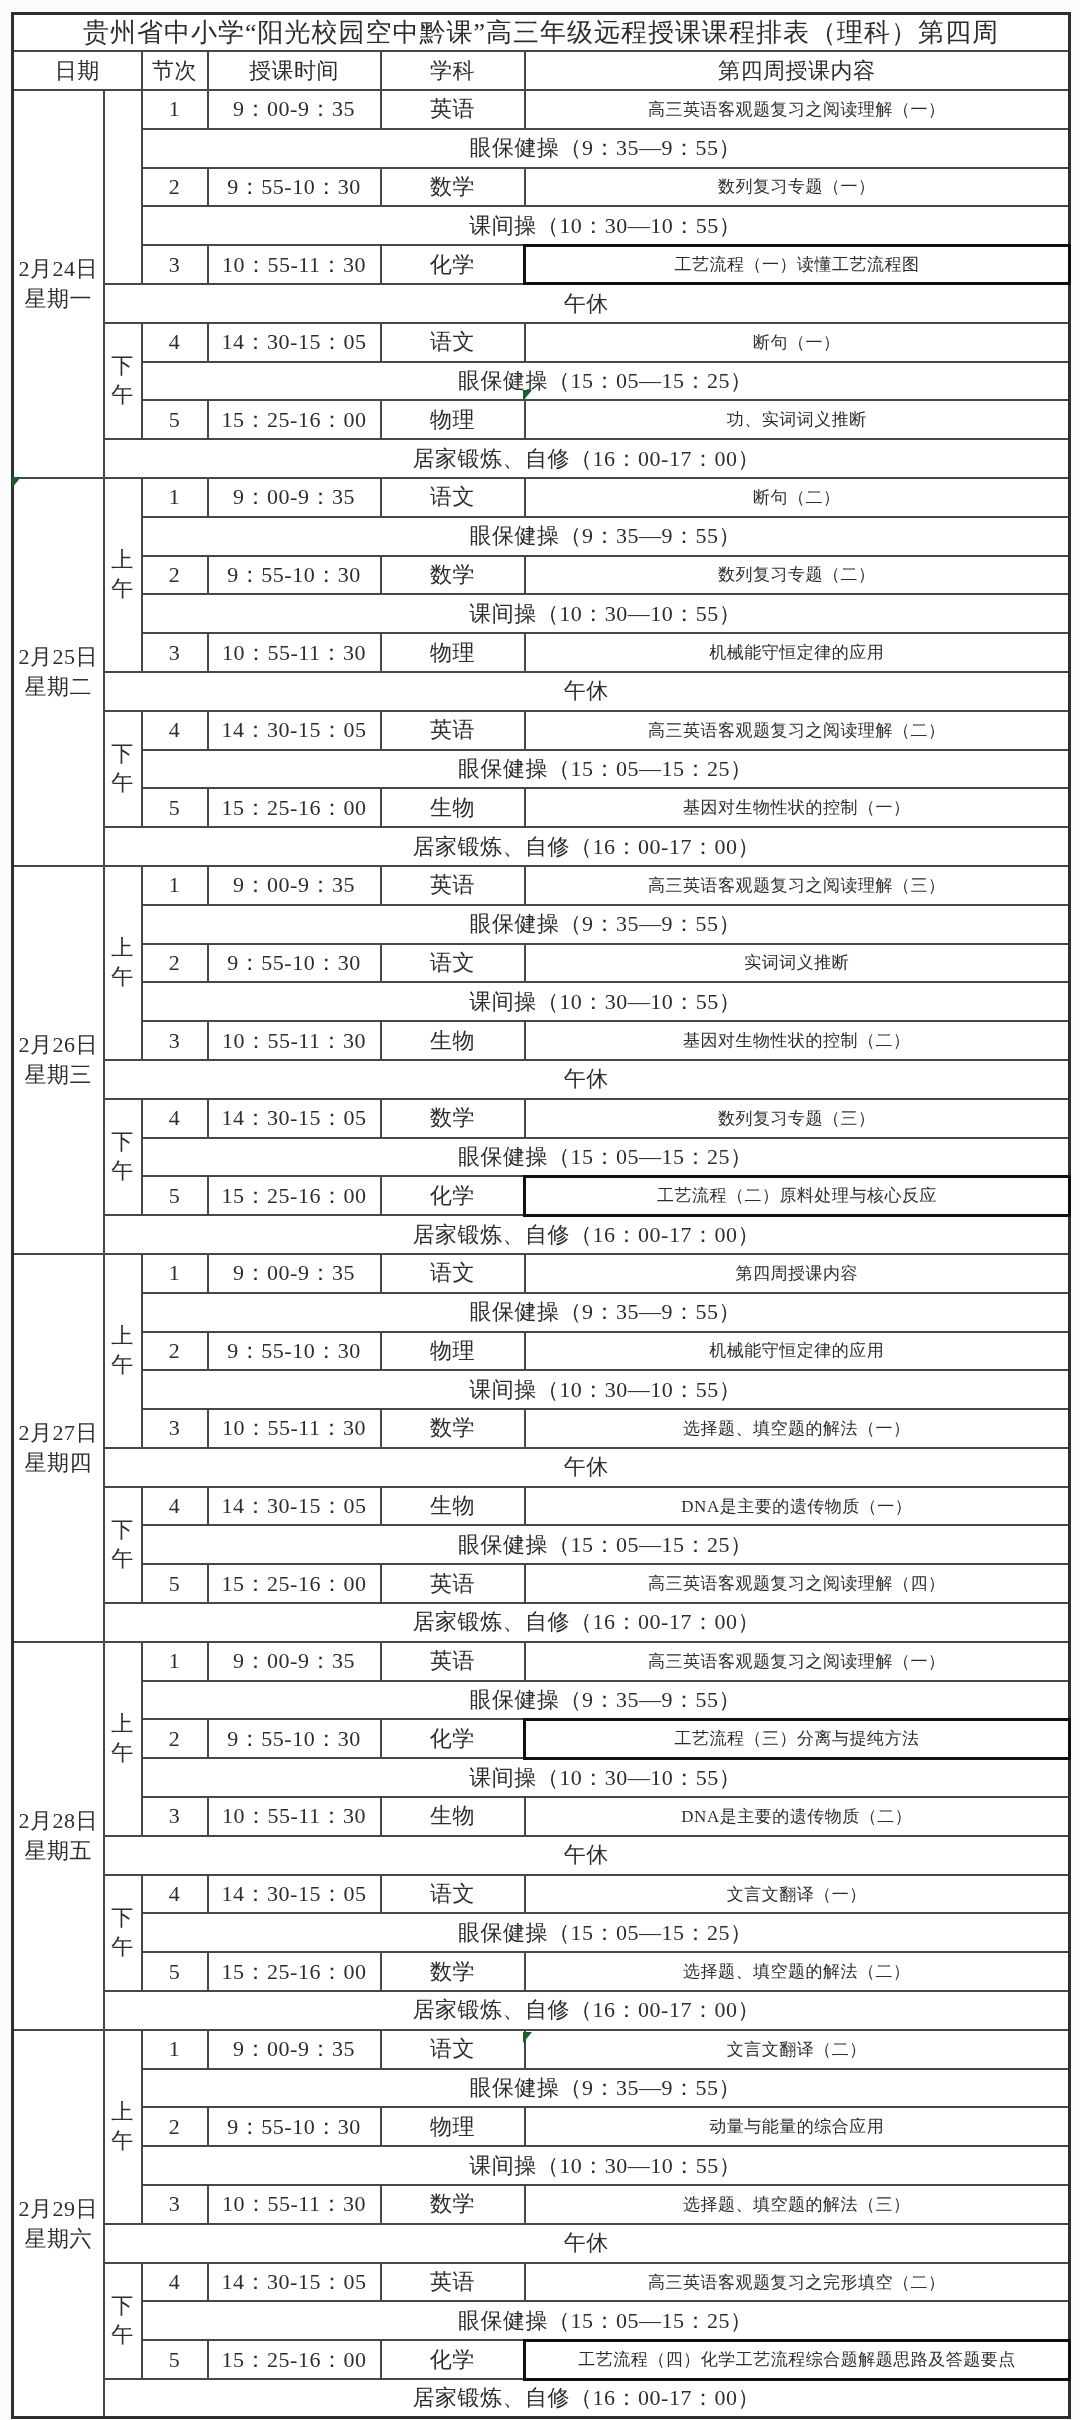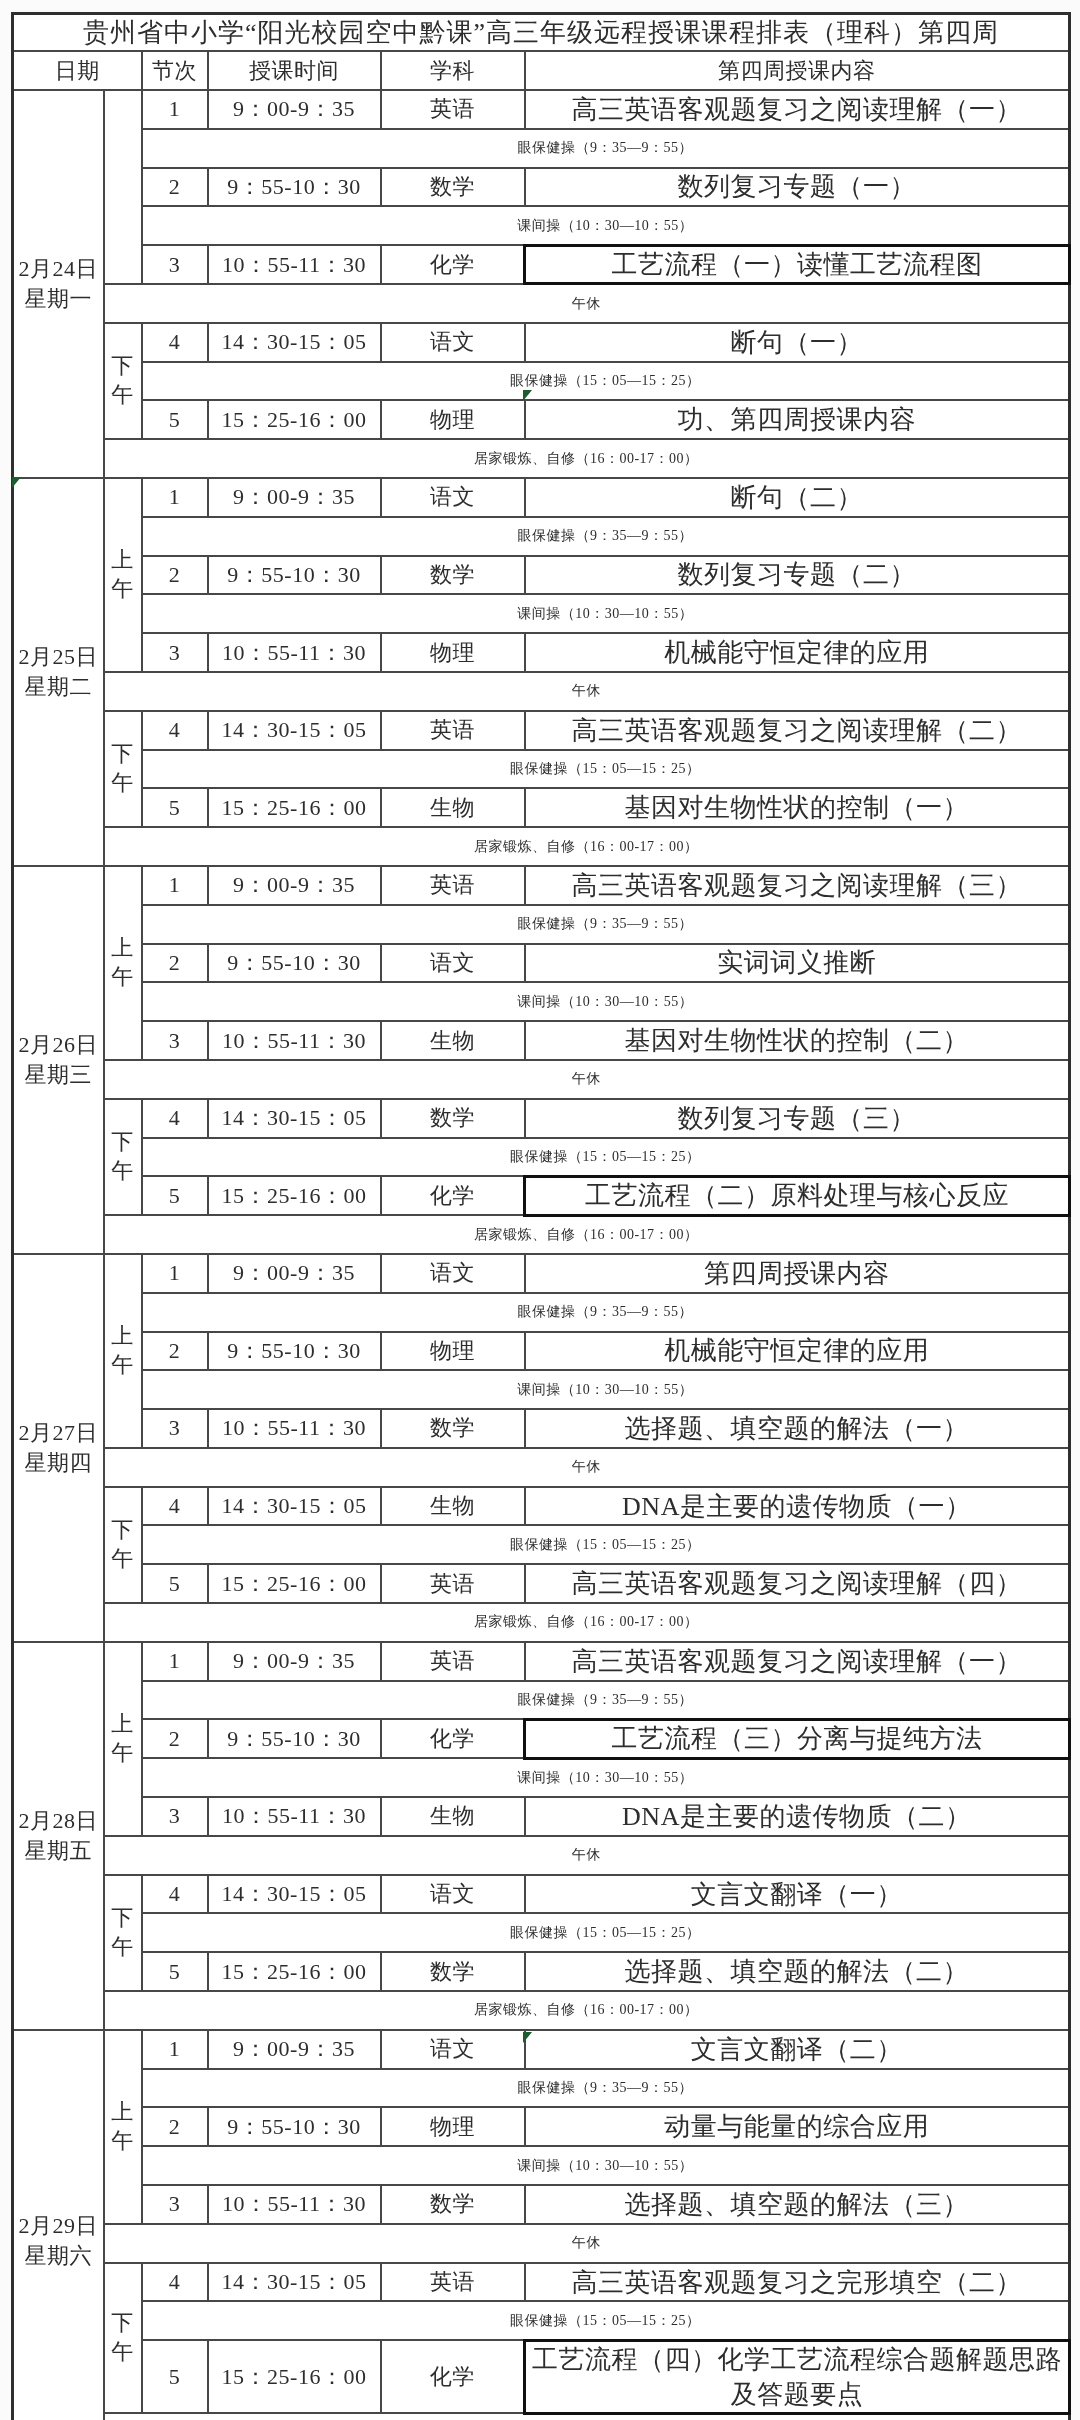--- a/index.html
+++ b/index.html
@@ -23,23 +23,23 @@
     letter-spacing:0.5px;
     overflow:hidden;
   }
   tr.title-row{height:37px;}
   tr.header-row{height:39px;}
   tr.data{height:38.8px;}
   td.title-cell{font-size:26px;letter-spacing:1px;}
   td.date-cell{font-size:22px;line-height:1.35;margin-top:17px;}
   td.ampm-cell{font-size:22px;line-height:1.3;word-break:break-all;padding:17px 6px;}
   td.num-cell,td.time-cell,td.subject-cell{font-size:22px;}
-  td.content-cell{font-size:26px;margin-left:36px;}
+  td.content-cell{font-size:17px;margin-left:36px;}
   td.content-cell.boxed{border:3px solid #101010;font-family:Liberation Serif, serif;}
-  td.break-cell,td.noon-cell,td.evening-cell{font-size:14px;}
+  td.break-cell,td.noon-cell,td.evening-cell{font-size:22px;}
   .marker{position:absolute;width:0;height:0;border-top:11px solid #1d5c2f;border-right:9px solid transparent;}
 </style>
 </head>
 <body>
 
 <div class="page">
   <table class="timetable">
     <colgroup>
       <col style="width:91px">
         <col style="width:38px">
@@ -100,21 +100,21 @@
           <td class="subject-cell">语文</td>
           <td class="content-cell">断句（一）</td>
         </tr>
         <tr class="data">
           <td class="break-cell" colspan="4">眼保健操（15：05—15：25）</td>
         </tr>
         <tr class="data">
           <td class="num-cell">5</td>
           <td class="time-cell">15：25-16：00</td>
           <td class="subject-cell">物理</td>
-          <td class="content-cell">功、第四周授课内容</td>
+          <td class="content-cell">功、实词词义推断</td>
         </tr>
         <tr class="data">
           <td class="evening-cell" colspan="5">居家锻炼、自修（16：00-17：00）</td>
         </tr>
         <tr class="data">
           <td class="date-cell" rowspan="10">
             <div>2月25日</div>
             <div>星期二</div>
           </td>
           <td class="ampm-cell" rowspan="5">上午</td>

